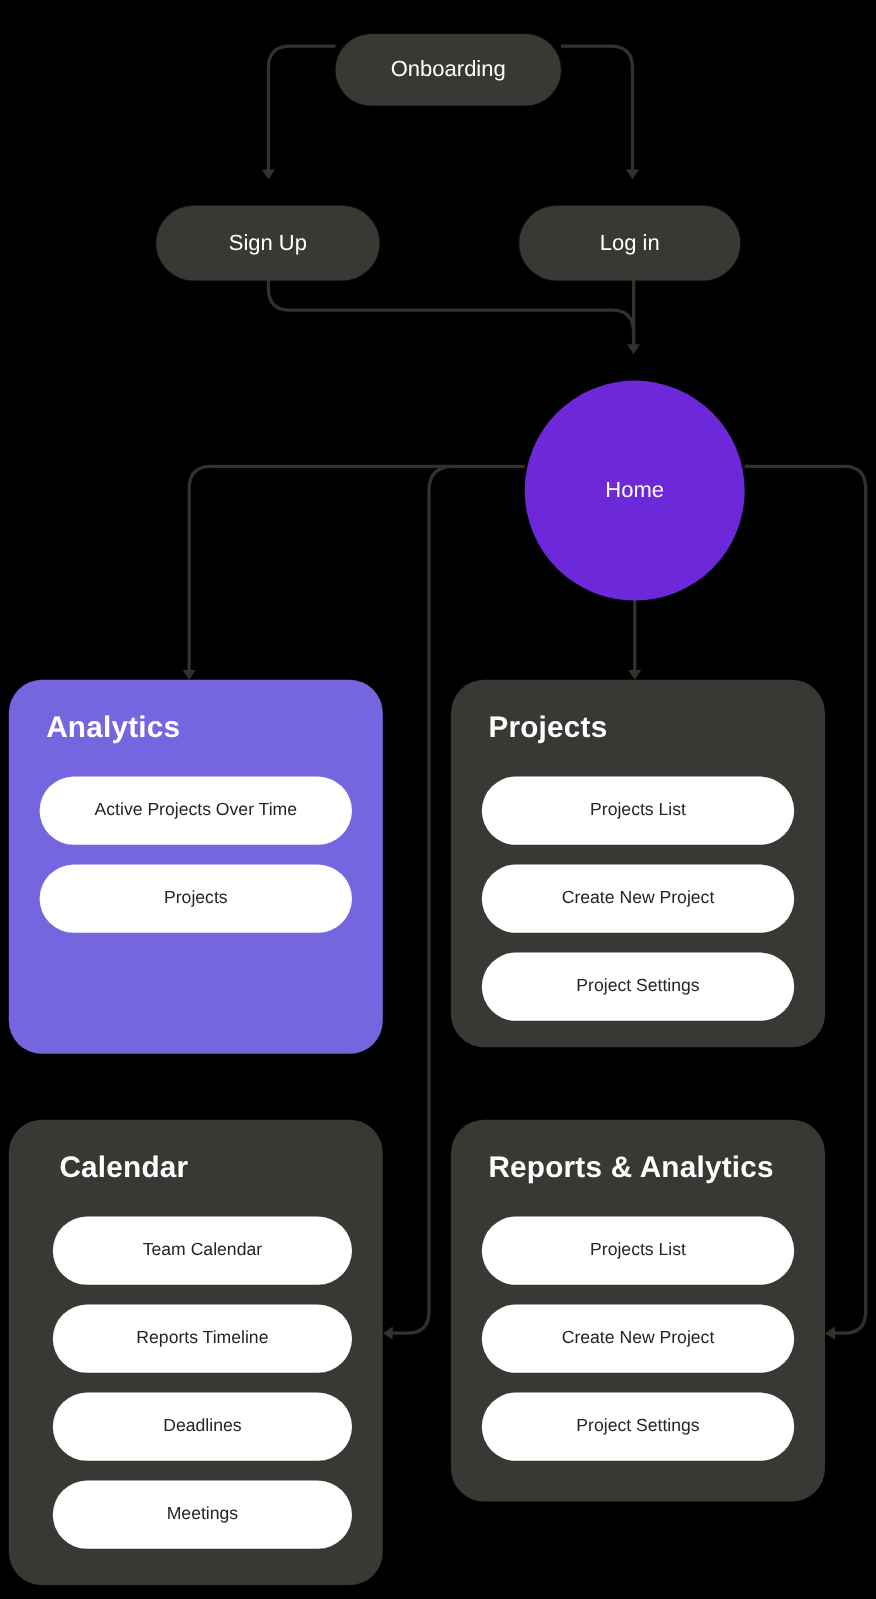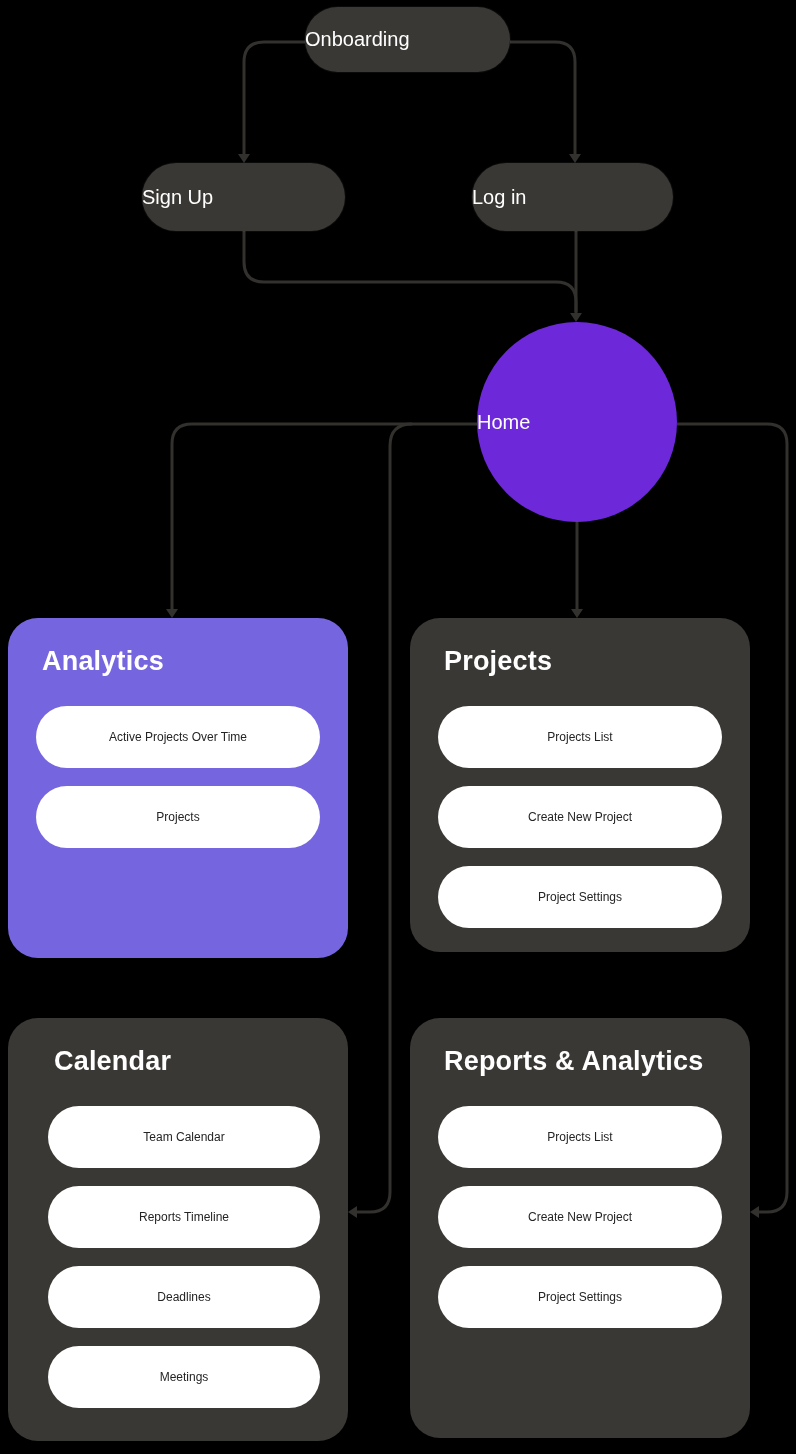--- a/index.html
+++ b/index.html
@@ -6,23 +6,24 @@
   #canvas{
     position:relative;
     width:796px;height:1454px;
     background:#000;
     font-family:"Liberation Sans", sans-serif;
     overflow:hidden;
   }
   #wires{position:absolute;inset:0;z-index:1;}
   .node{
     position:absolute;z-index:2;
-    display:flex;align-items:center;justify-content:flex-start;
+    display:flex;align-items:center;justify-content:center;
     color:#fff;font-size:20px;
     box-sizing:border-box;
+    margin-top:24px;
   }
   .pillnode{
     background:#3A3834;
     border-radius:34px;
     box-shadow:0 0 0 1px rgba(255,255,255,0.04);
   }
   .circlenode{
     background:#6d28d9;
     border-radius:50%;
   }
@@ -43,21 +44,21 @@
     letter-spacing:0.2px;
     line-height:34px;
   }
   .item-pill{
     height:62px;
     margin-bottom:18px;
     background:#fff;
     border-radius:31px;
     display:flex;align-items:center;justify-content:center;
     color:#242424;
-    font-size:12px;
+    font-size:16px;
   }
 </style>
 </head>
 <body>
 
 <div id="canvas">
 
   <svg id="wires" width="796" height="1454" viewBox="0 0 796 1454">
     <g stroke="#33312E" stroke-width="3" fill="none">
 
@@ -136,21 +137,21 @@
       <span>Reports Timeline</span>
     </div>
     <div class="item-pill">
       <span>Deadlines</span>
     </div>
     <div class="item-pill">
       <span>Meetings</span>
     </div>
   </div>
 
-  <div class="card dark" style="left:410px;top:1018px;height:420px;">
+  <div class="card dark" style="left:410px;top:1018px;height:347px;">
     <h2>Reports &amp; Analytics</h2>
     <div class="item-pill">
       <span>Projects List</span>
     </div>
     <div class="item-pill">
       <span>Create New Project</span>
     </div>
     <div class="item-pill">
       <span>Project Settings</span>
     </div>

